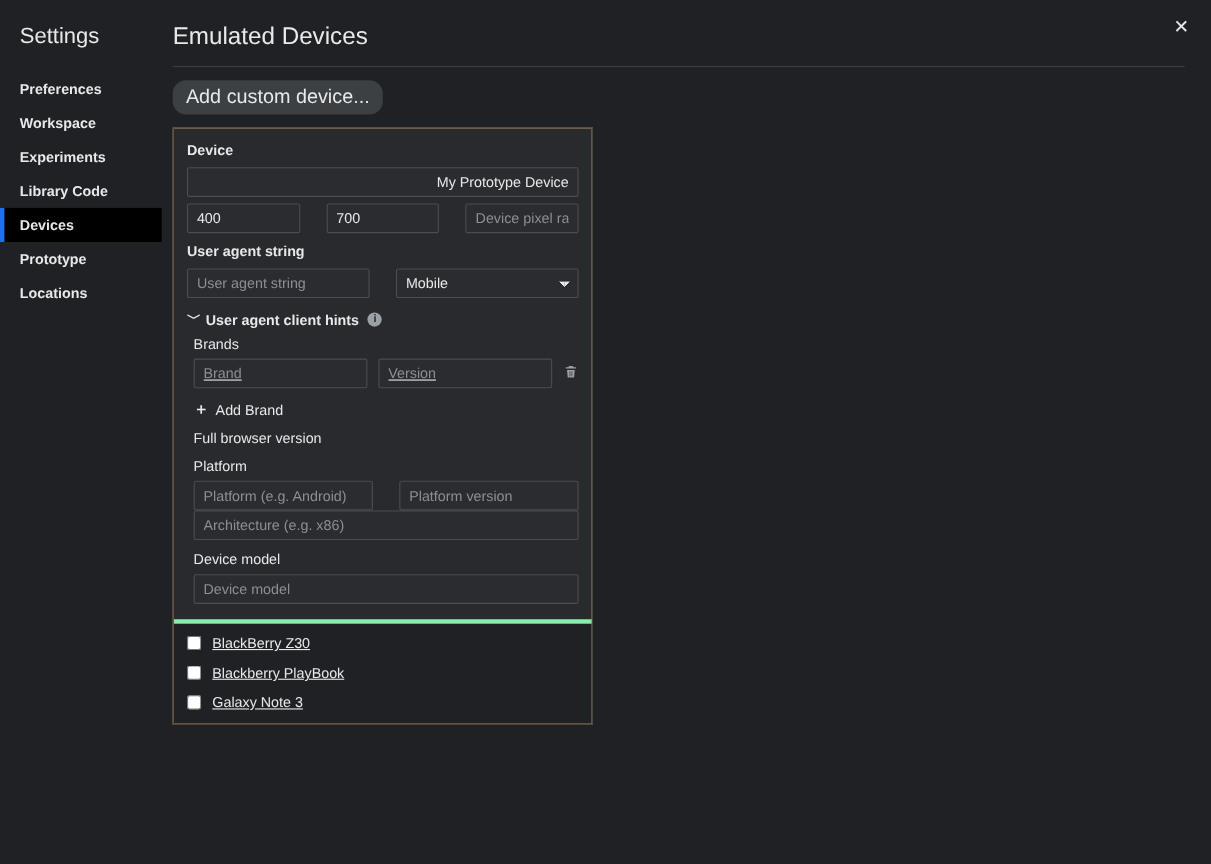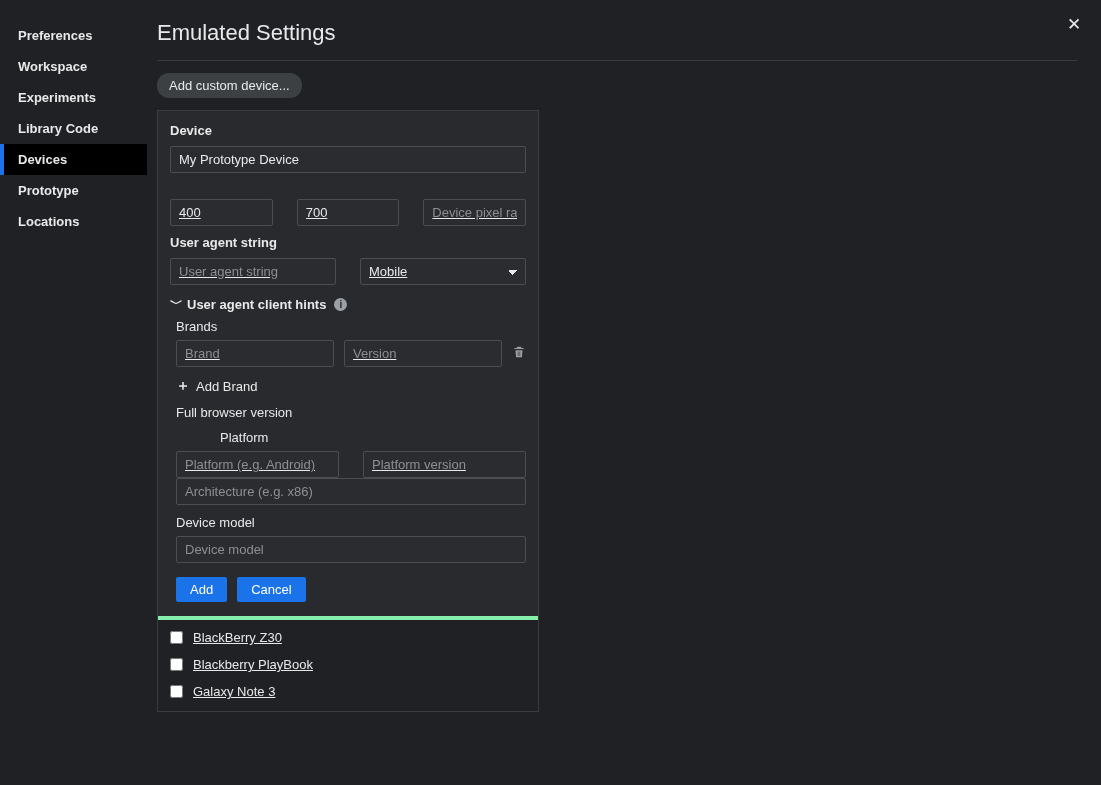--- a/index.html
+++ b/index.html
@@ -50,21 +50,21 @@
     font-size: 22px; font-weight:400;
     color:#e8e9ea; margin-bottom:14px;
   }
   .title-rule { border:0; border-top:1px solid #3a3d40; margin-bottom:12px; }
   .add-btn {
     display:inline-block;
     padding: 5px 12px;
     background:#3c4043;
     color:#e8e9ea;
     border:none; border-radius:12px;
-    font-size:13px; cursor:pointer;
+    font-size:18px; cursor:pointer;
   }
   .panel {
     margin-top:12px;
     width: 382px;
     border:1px solid #3a3d40;
     background:#fdba74;
     border-radius:0;
     display:flex; flex-direction:column;
     overflow:hidden;
     max-height: 660px;
@@ -72,21 +72,21 @@
   .form-area {
     padding: 10px 12px 14px 12px;
     background:#292a2d;
     overflow-y:auto;
   }
   .sec-label {
     font-size: 13px; font-weight:600;
     color:#e8e9ea;
     margin: 2px 0 8px 0;
   }
-  .row { display:flex; gap:24px;text-decoration:underline; }
+  .row { display:flex; gap:24px; }
   .input, .select {
     background:#2b2c2f;
     border:1px solid #4a4d51;
     color:#e8e9ea;
     padding: 5px 8px;
     font-size:13px;
     border-radius:2px;
     width:100%;
   }
   .input::placeholder { color:#8c8f93; }
@@ -148,38 +148,39 @@
     display:flex; align-items:center; justify-content:center;
     cursor:pointer;
   }
   select.select {
     appearance: none;
     background-image: linear-gradient(45deg, transparent 50%, #e8e9ea 50%), linear-gradient(135deg, #e8e9ea 50%, transparent 50%);
     background-position: right 12px top 55%, right 7px top 55%;
     background-size: 5px 5px, 5px 5px;
     background-repeat: no-repeat;
   }
-  .device-name-input { margin-bottom:26px; }
+  .device-name-input { margin-bottom:6px;text-align:right; }
 </style>
 </head>
 <body>
 
 <div class="app">
   <aside class="sidebar">
+    <div class="sidebar-title">Settings</div>
     <div class="nav-item">Preferences</div>
     <div class="nav-item">Workspace</div>
     <div class="nav-item">Experiments</div>
     <div class="nav-item">Library Code</div>
     <div class="nav-item selected">Devices</div>
     <div class="nav-item">Prototype</div>
     <div class="nav-item">Locations</div>
   </aside>
 
   <main class="main">
-    <div class="page-title">Emulated Settings</div>
+    <div class="page-title">Emulated Devices</div>
     <hr class="title-rule">
     <div>
       <button class="add-btn">Add custom device...</button>
     </div>
 
     <div class="panel">
       <div class="form-area">
         <div class="sec-label">Device</div>
         <input class="input device-name-input" value="My Prototype Device" style="">
         <div class="row row-3">
@@ -213,35 +214,31 @@
                 </svg>
             </span>
           </div>
           <div class="add-brand">
             <span class="plus">＋</span>
             <span>Add Brand</span>
           </div>
 
           <div class="sub-label" style="margin-top:10px;">Full browser version</div>
 
-          <div class="sub-label" style="margin-top:10px;margin-left:44px;">Platform</div>
+          <div class="sub-label" style="margin-top:10px;">Platform</div>
           <div class="row row-half">
             <input class="input" placeholder="Platform (e.g. Android)" style="">
             <input class="input" placeholder="Platform version" style="">
           </div>
 
           <input class="input" placeholder="Architecture (e.g. x86)" style="">
 
           <div class="sub-label" style="margin-top:10px;">Device model</div>
           <input class="input" placeholder="Device model" style="">
 
-          <div class="btns">
-            <button class="btn-primary">Add</button>
-            <button class="btn-primary">Cancel</button>
-          </div>
         </div>
       </div>
 
       <div class="devices-list">
         <label class="dev-item">
           <input type="checkbox" style="">
           <span>BlackBerry Z30</span>
         </label>
         <label class="dev-item">
           <input type="checkbox" style="">

